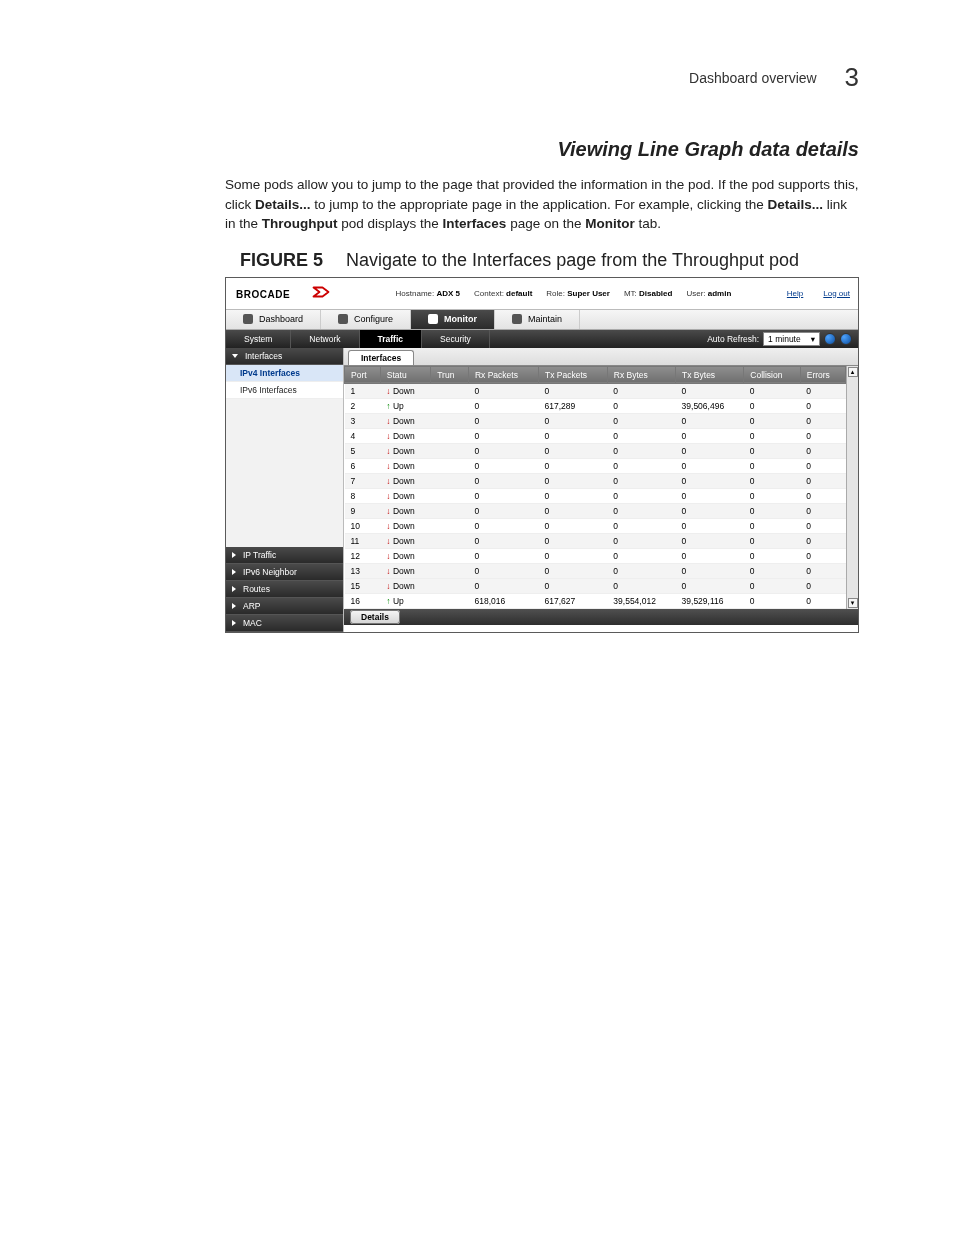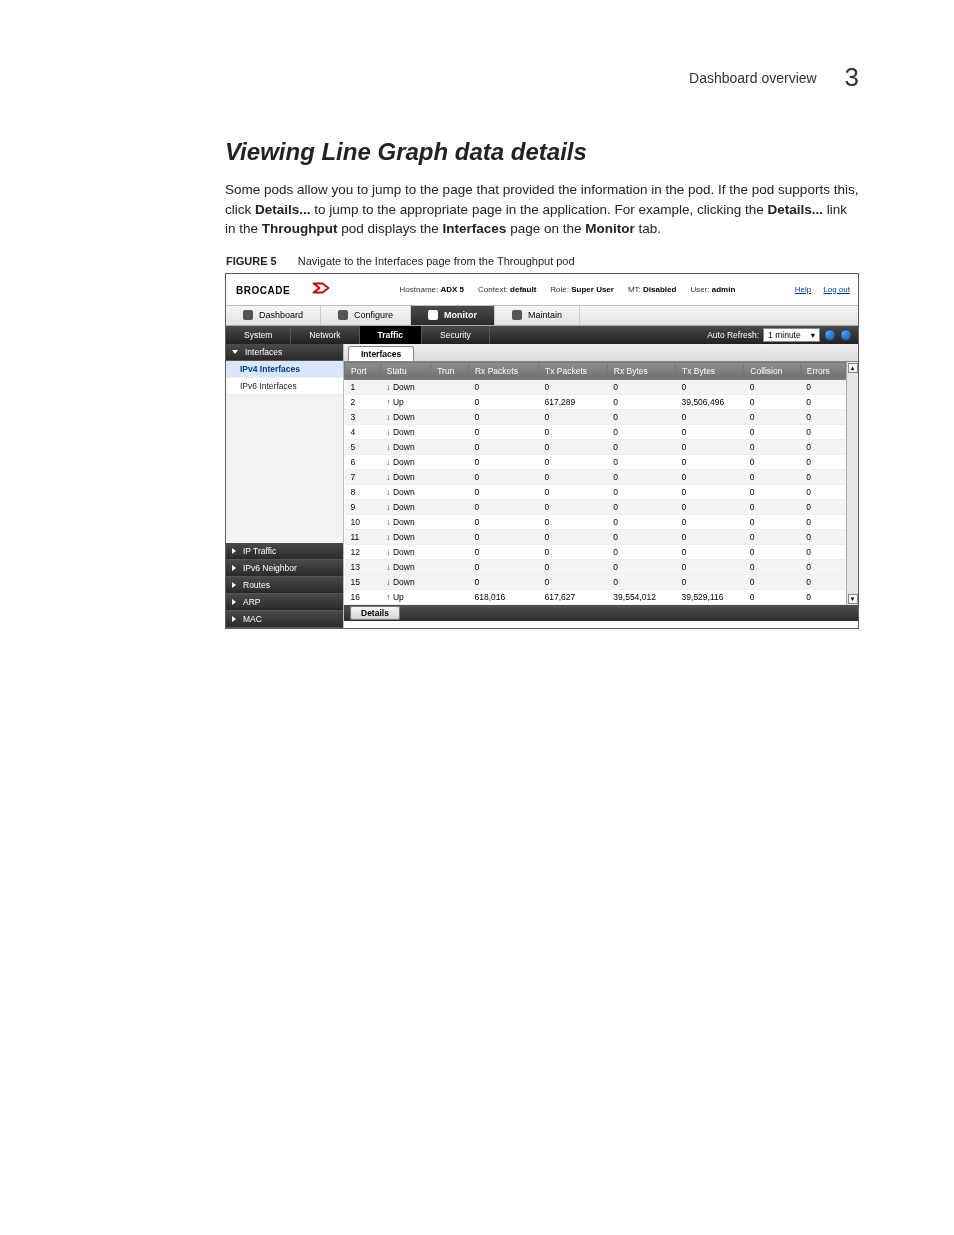--- a/index.html
+++ b/index.html
@@ -1,33 +1,33 @@
 <!DOCTYPE html>
 <html><head>
 <meta charset="utf-8">
 <style>
   html, body { margin:0; padding:0; background:#fff; font-family: Arial, Helvetica, sans-serif; color:#222; }
   .page { width:954px; height:1235px; position:relative; box-sizing:border-box; padding:60px 95px 0 225px; }
   .running-head { position:absolute; top:62px; right:95px; font-size:14px; color:#333; }
   .running-head .num { font-size:26px; font-weight:400; margin-left:24px; vertical-align:-3px; }
-  h2.section { font-style:italic; font-weight:600; font-size:24px; margin:78px 0 14px 0; color:#222; }
+  h2.section { font-style:italic; font-weight:600; font-size:20px; margin:78px 0 14px 0; color:#222;text-align:right; }
   p.body { font-size:13.5px; line-height:1.45; margin:0 0 16px 0; }
-  .figcap { font-size:11px; margin:14px 0 6px 1px; }
+  .figcap { font-size:18px; margin:14px 0 6px 15px; }
   .figcap b { font-weight:700; margin-right:18px; }
 
   
   .shot { width:632px; border:1px solid #5a5a5a; background:#fff; font-size:9px; color:#000; }
   .shot * { box-sizing:border-box; }
 
   .topbar { display:flex; align-items:center; height:32px; background:#fff; border-bottom:1px solid #bbb; }
   .brand { display:flex; align-items:flex-end; gap:22px; padding:0 10px 2px 10px; font-size:10px; font-weight:700; letter-spacing:.5px; color:#000; }
   .brand svg { width:18px; height:16px; }
   .top-meta { flex:1; display:flex; gap:14px; justify-content:center; font-size:8px; color:#333; }
   .top-meta span b { color:#000; }
-  .top-right { display:flex; gap:12px; padding-right:8px; font-size:8px; color:#333;align-items:center; }
+  .top-right { display:flex; gap:20px; padding-right:8px; font-size:8px; color:#333;align-items:center; }
   .top-right a { color:#003a8c; text-decoration:underline; cursor:pointer; }
 
   .menubar { display:flex; height:20px; background:linear-gradient(#f6f6f6,#e3e3e3); border-bottom:1px solid #aaa; font-size:9px; }
   .menubar .mtab { flex:0 0 auto; display:flex; align-items:center; gap:6px; padding:0 17px; color:#000; border-right:1px solid #ccc; }
   .menubar .mtab.sel { background:linear-gradient(#4a4a4a,#2b2b2b); color:#fff; font-weight:700; }
   .ico { width:10px; height:10px; display:inline-block; }
 
   .subbar { display:flex; align-items:center; height:18px; background:linear-gradient(#4a4a4a,#222); color:#fff; font-size:8.5px; }
   .subtab { padding:0 18px; height:100%; display:flex; align-items:center; border-right:1px solid #555; }
   .subtab.sel { background:#000; font-weight:700; }

